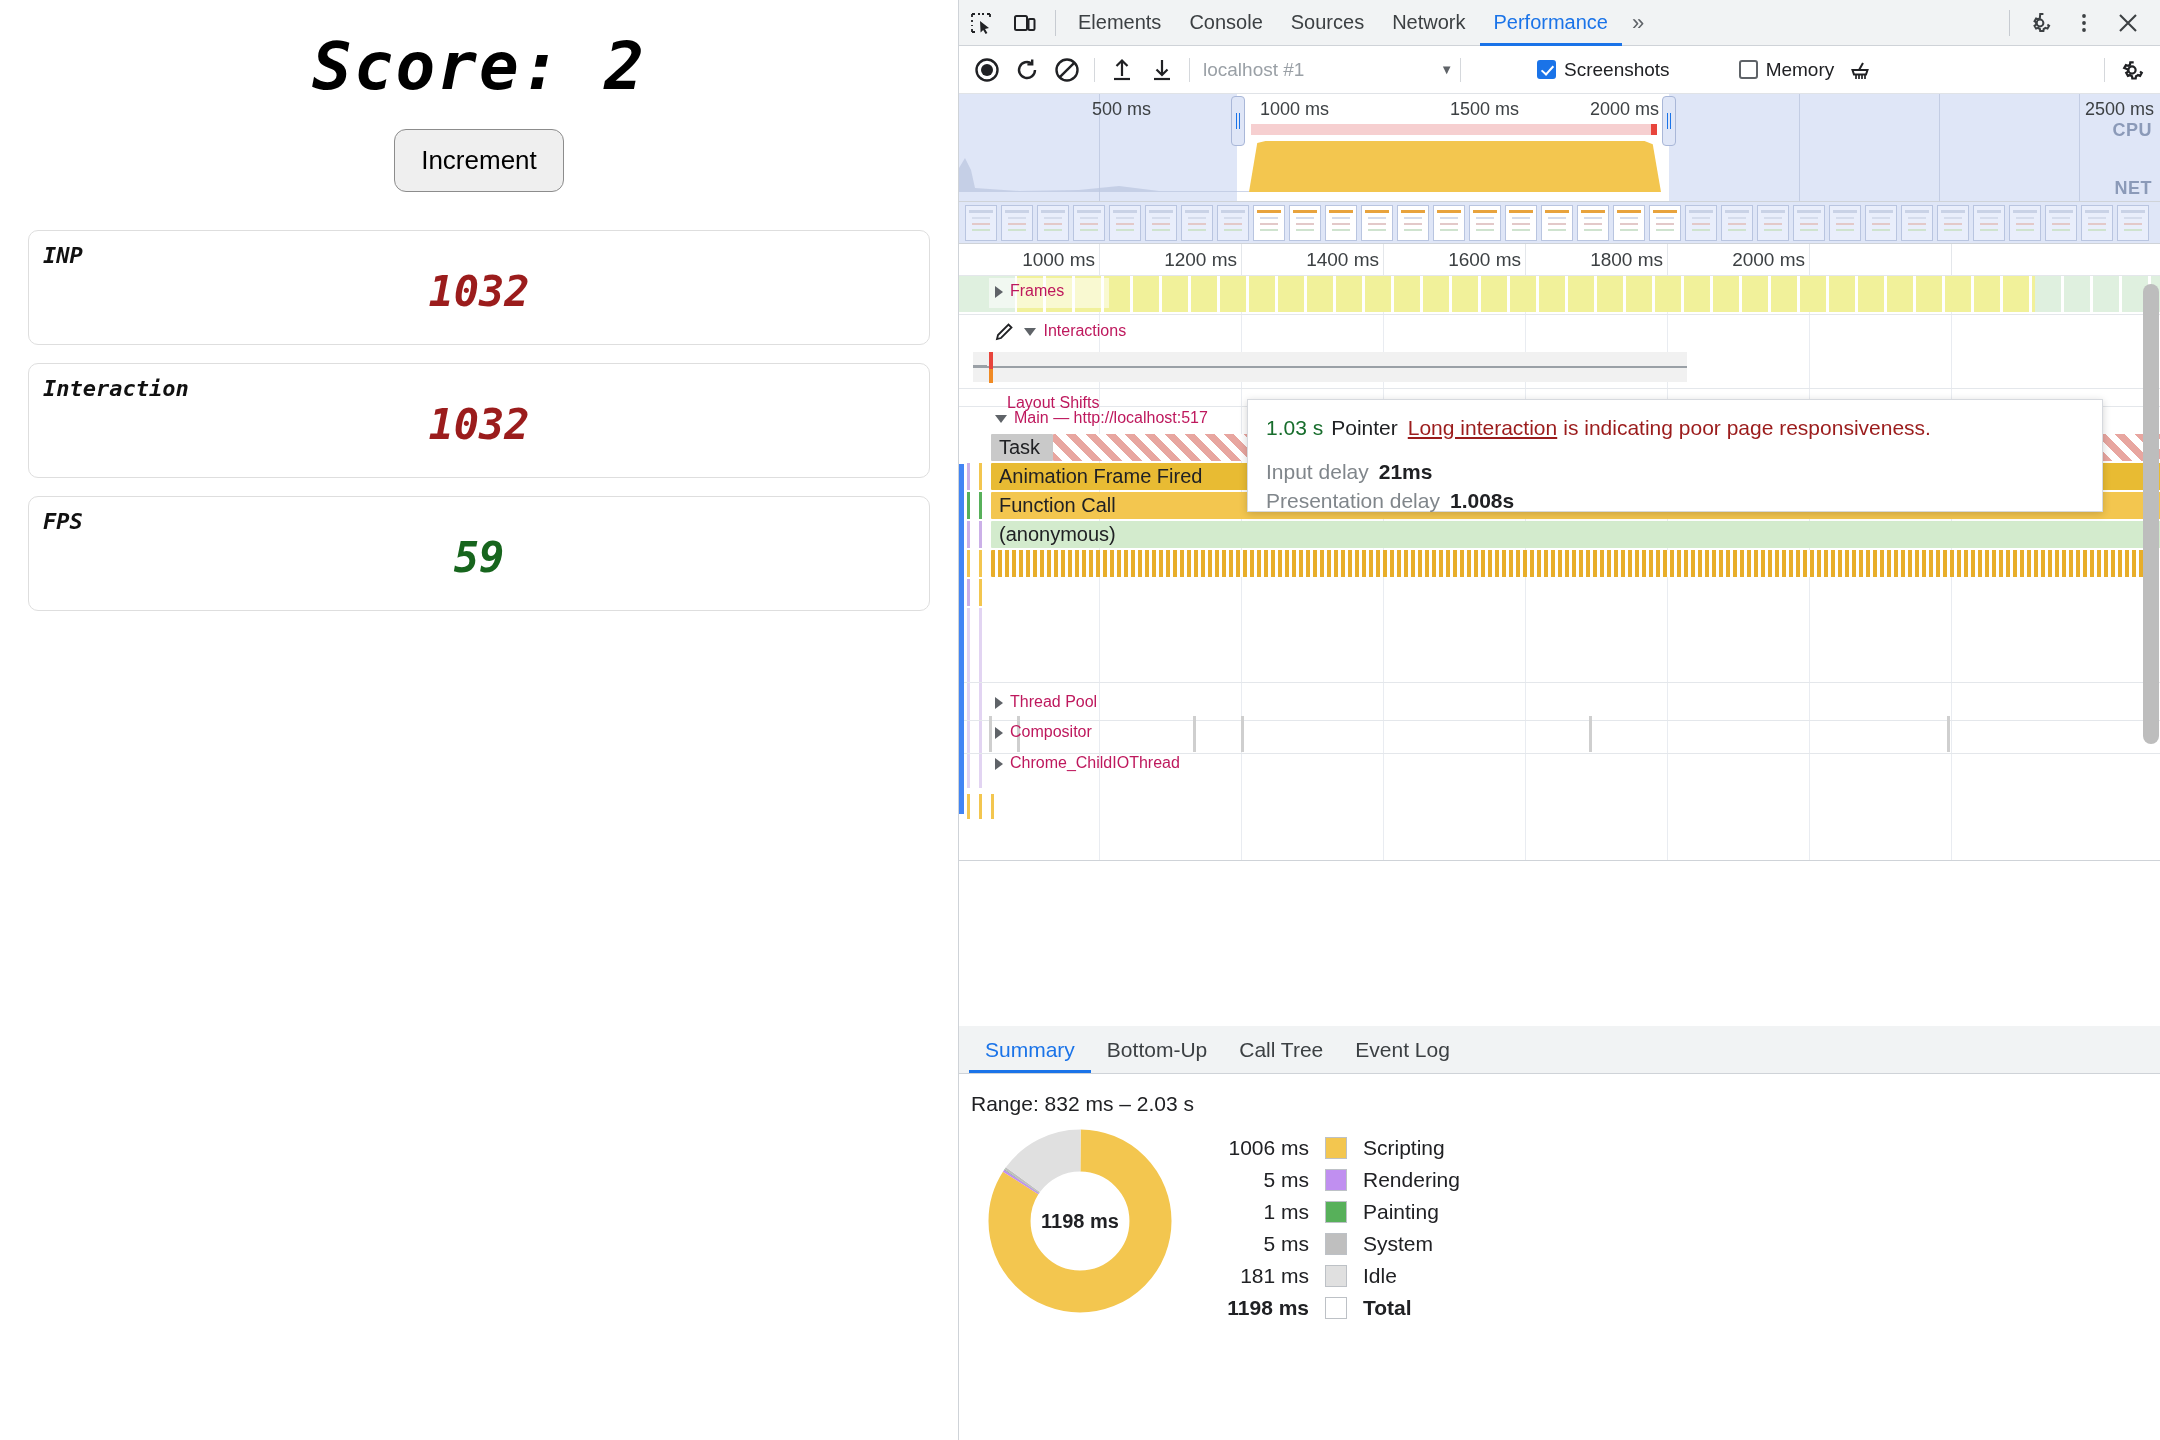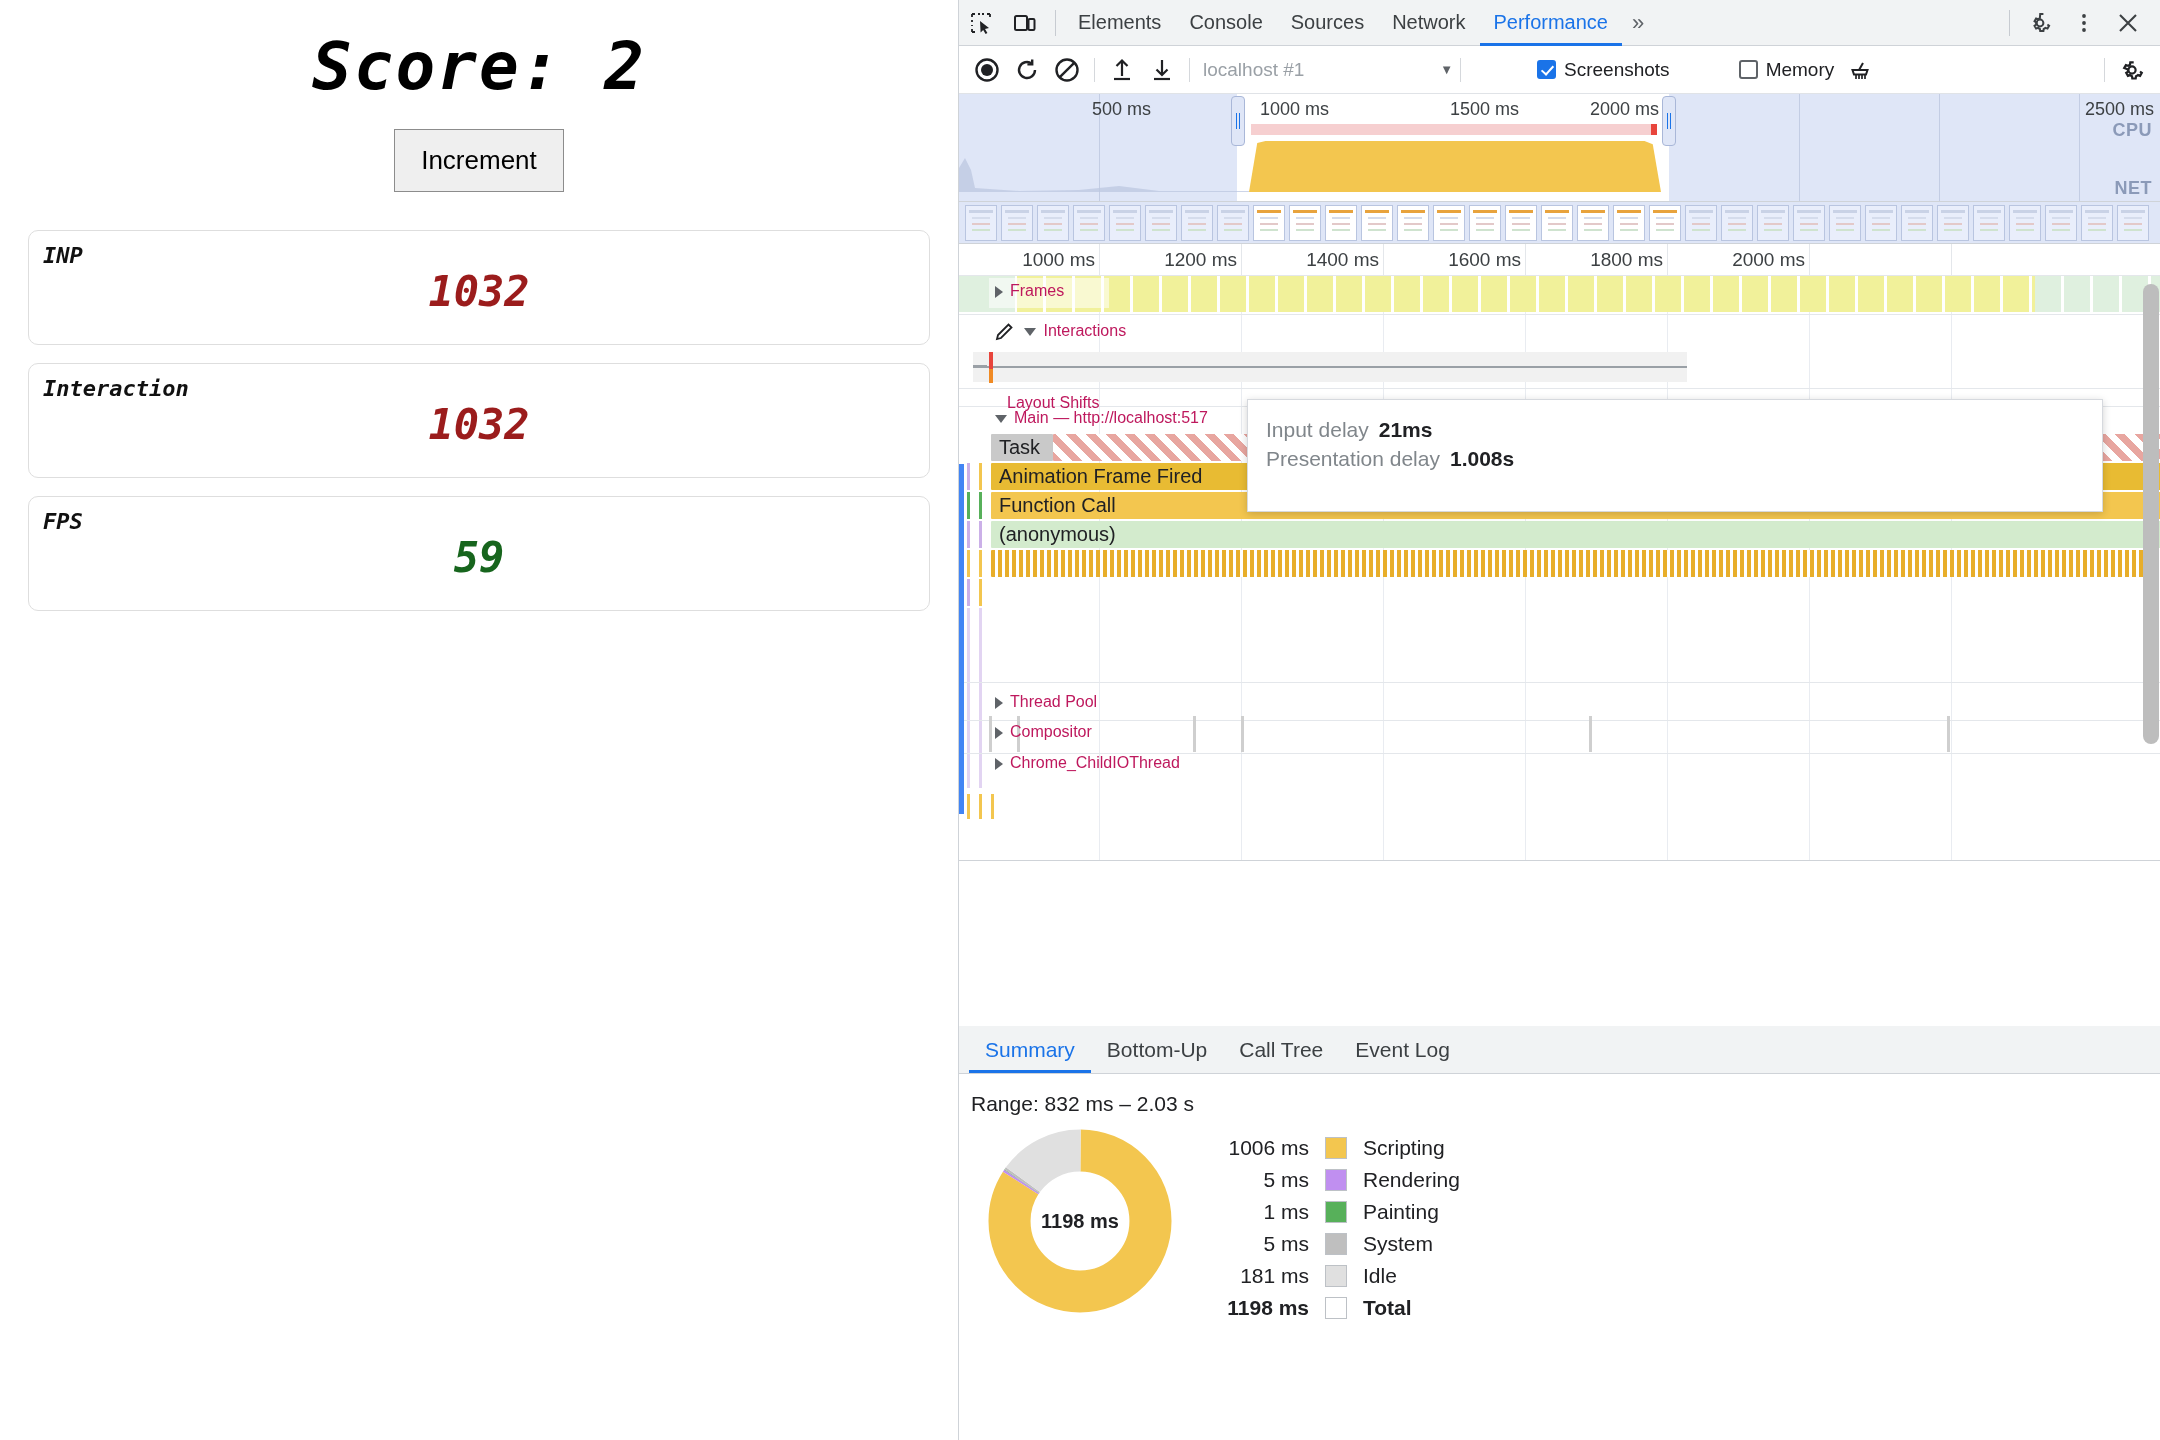--- a/index.html
+++ b/index.html
@@ -27,21 +27,21 @@
     color: #000;
     margin-top: 28px;
   }
   #increment-wrap { text-align: center; margin-top: 24px; }
   #increment-button {
     font-family: "Liberation Sans", sans-serif;
     font-size: 26px;
     padding: 15px 26px;
     background: #efefef;
     border: 1.5px solid #8c8c8c;
-    border-radius: 0;
+    border-radius: 12px;
     color: #000;
     cursor: pointer;
   }
   #cards { margin-top: 38px; padding: 0 28px; }
   .metric-card {
     border: 1px solid #dedede;
     border-radius: 10px;
     height: 115px;
     margin-bottom: 18px;
     position: relative;
@@ -804,20 +804,23 @@
       <div class="fc-rowsep" style="top:477px"></div>
 
       <div class="fc-title" style="left:36px; top:478px">
         <span class="fc-arrow"></span><span>Chrome_ChildIOThread</span>
       </div>
 
       <div class="vscroll" style="top:8px; height:460px"></div>
     </div>
 
     <div id="tooltip">
+      <div id="tt-line1">
+        <span class="tt-time">1.03 s</span><span class="tt-type">Pointer</span><span class="tt-link">Long interaction</span><span class="tt-rest">is indicating poor page responsiveness.</span>
+      </div>
       <div class="tt-row">
         <span class="tt-k">Input delay</span>
         <span class="tt-v">21ms</span>
       </div>
       <div class="tt-row">
         <span class="tt-k">Presentation delay</span>
         <span class="tt-v">1.008s</span>
       </div>
     </div>
 

